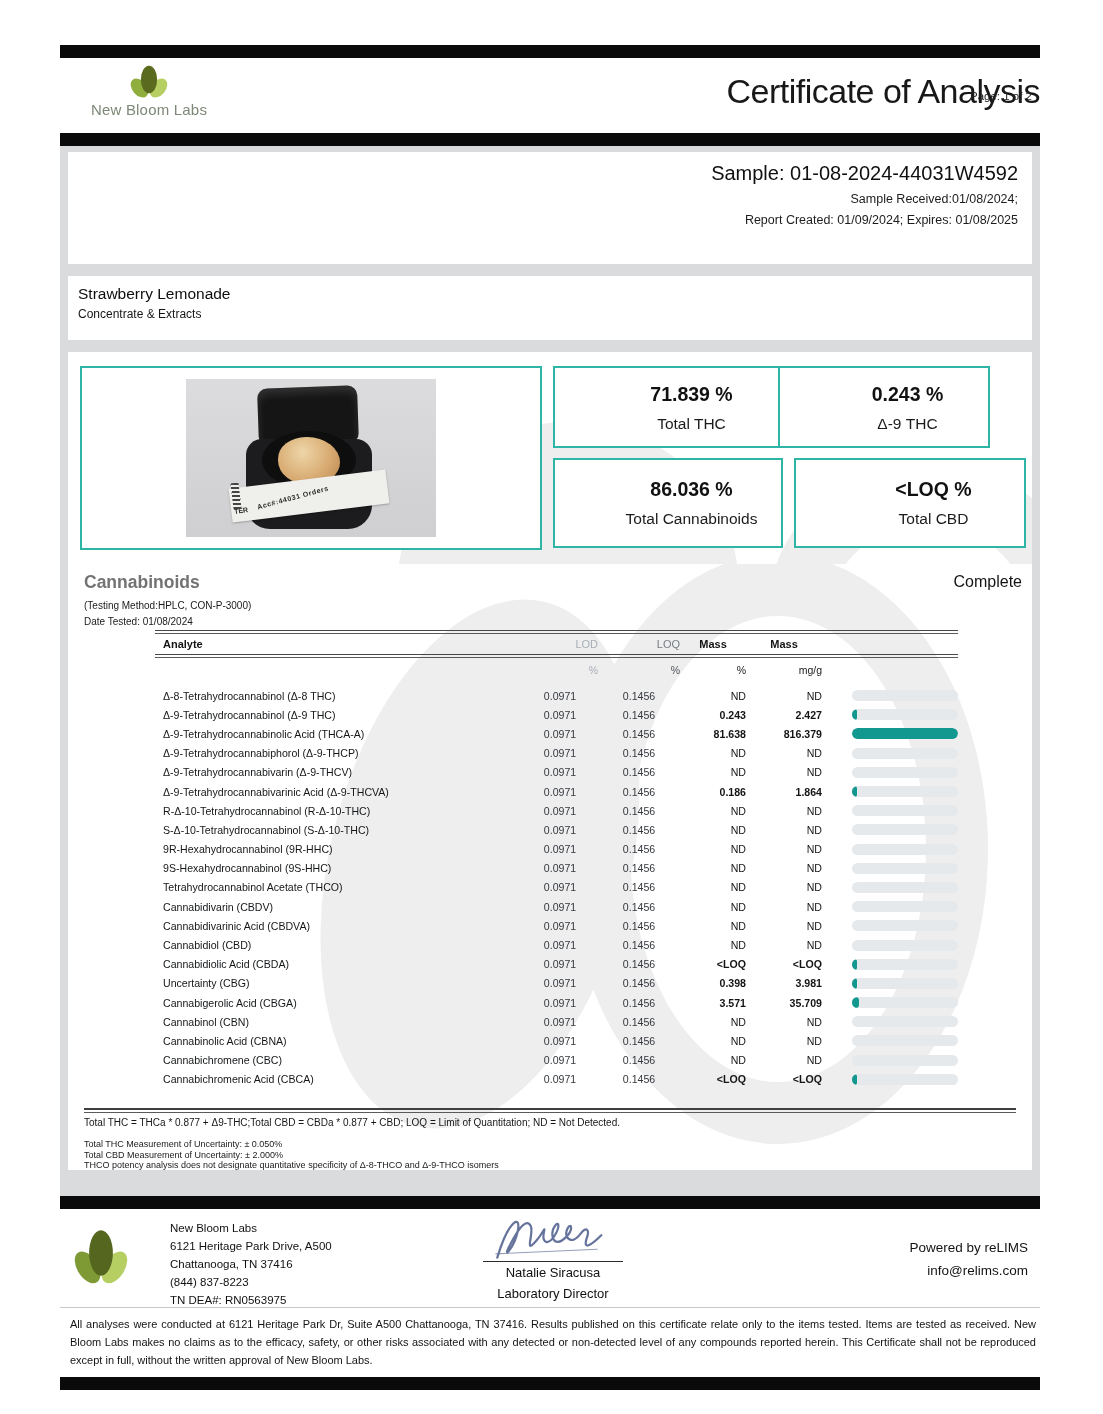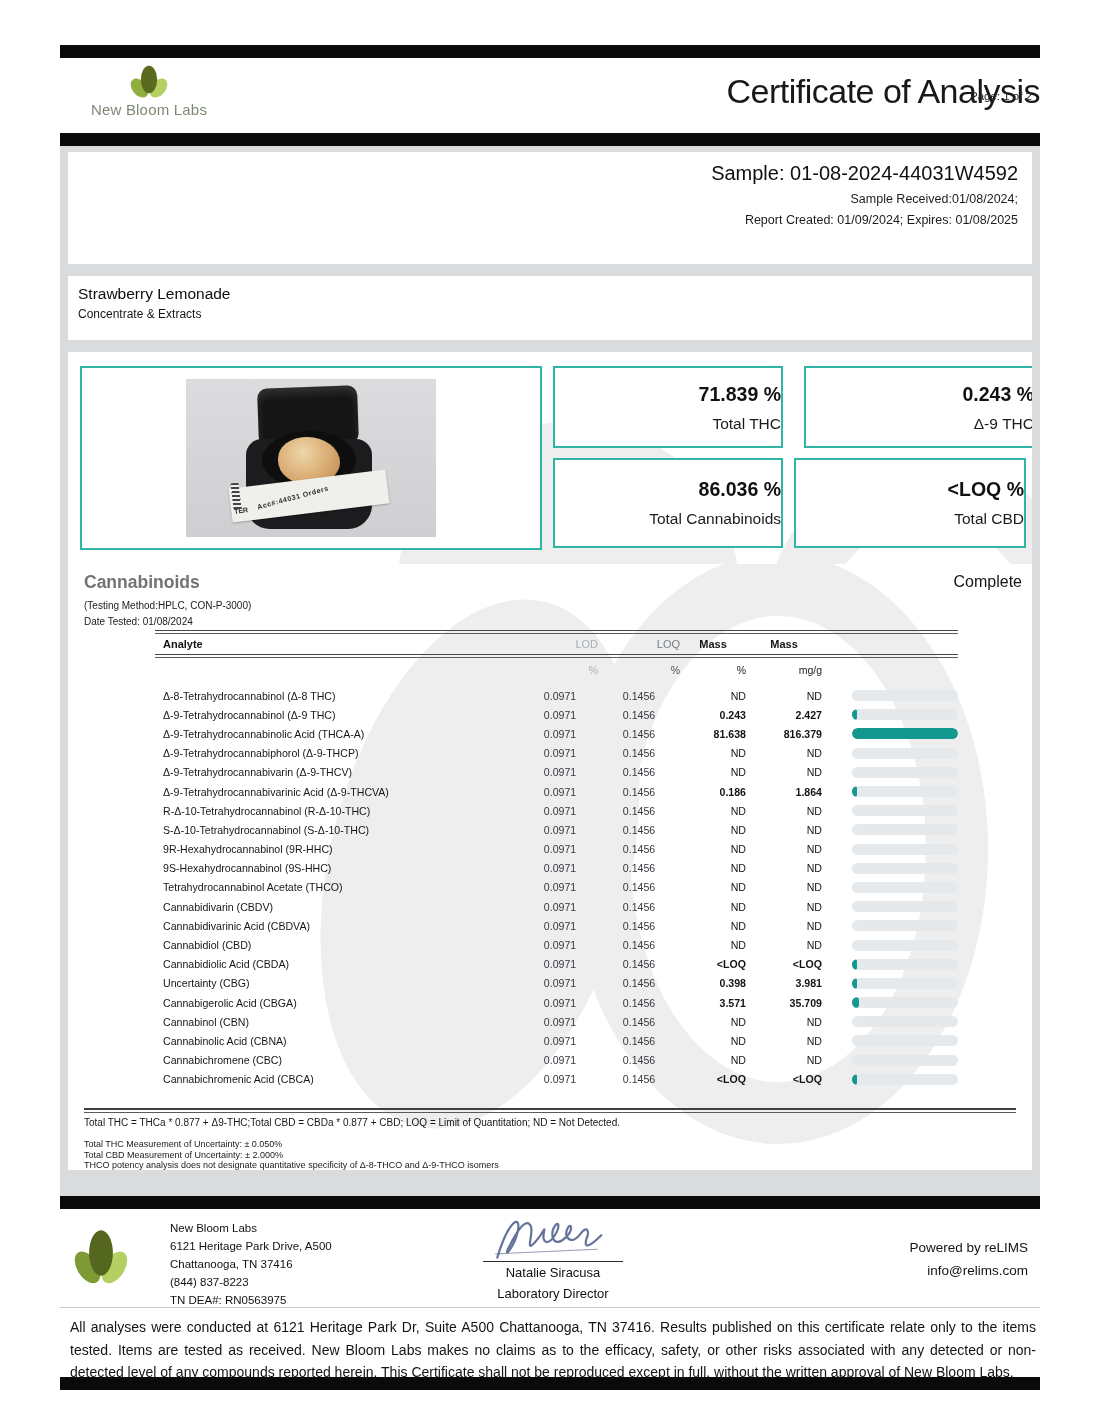--- a/index.html
+++ b/index.html
@@ -38,25 +38,25 @@
   .photo { position:relative; width:250px; height:158px; margin:11px auto 0 auto; background:linear-gradient(180deg,#dcdcde 0%,#cfcfd2 100%); overflow:hidden; }
   .jar-cap { position:absolute; left:72px; top:8px; width:100px; height:58px; background:#151515; border-radius:10px; transform:rotate(-2deg); box-shadow:inset 0 6px 8px rgba(255,255,255,.12); }
   .jar-body { position:absolute; left:60px; top:60px; width:126px; height:90px; background:#1c1c1e; border-radius:16px 16px 24px 24px; }
   .jar-opening { position:absolute; left:76px; top:52px; width:94px; height:58px; background:#0e0e0e; border-radius:50%; }
   .jar-wax { position:absolute; left:92px; top:58px; width:62px; height:48px; border-radius:46% 54% 48% 52%; background:radial-gradient(circle at 40% 32%, #eed6a8 0%, #d8ab72 55%, #b9854d 100%); }
   .jar-label { position:absolute; left:44px; top:100px; width:158px; height:34px; background:#efefec; transform:rotate(-7deg); overflow:hidden; box-shadow:0 1px 2px rgba(0,0,0,.25); }
   .jar-label span { position:absolute; left:26px; top:13px; font-size:7px; font-weight:bold; color:#2a2a2a; letter-spacing:.6px; transform:rotate(-8deg); white-space:nowrap; }
   .jar-label-frag { position:absolute; left:48px; top:128px; font-size:7px; font-weight:bold; color:#2a2a2a; transform:rotate(-8deg); z-index:2; }
   .jar-barcode { position:absolute; left:46px; top:104px; width:8px; height:26px; transform:rotate(-7deg); background:repeating-linear-gradient(180deg,#444 0 2px,#efefec 2px 4px); }
 
-  .sum-box { position:absolute; border:2px solid #2eb5a5; background:#fff; text-align:right; z-index:1;padding-left:47px; }
+  .sum-box { position:absolute; border:2px solid #2eb5a5; background:#fff; text-align:center; z-index:1;padding-left:47px; }
   .sum-val { font-size:19.5px; font-weight:bold; color:#111; margin-top:15px; }
   .sum-lab { font-size:15.5px; color:#1b1b1b; margin-top:9px; }
   .sb1 { left:485px; top:14px;  width:230px; height:82px; }
-  .sb2 { left:736px; top:14px;  width:232px; height:82px; }
+  .sb2 { left:710px; top:14px;  width:212px; height:82px; }
   .sb3 { left:485px; top:106px; width:230px; height:90px; }
   .sb4 { left:726px; top:106px; width:232px; height:90px; }
   .sb3 .sum-val, .sb4 .sum-val { margin-top:18px; }
 
   .cann-card { left:8px; top:418px; width:964px; height:606px; overflow:hidden; }
   .cann-inner { position:relative; z-index:1; }
   .cann-title { position:absolute; left:16px; top:8px; font-size:17.5px; font-weight:bold; color:#737373; }
   .cann-status { position:absolute; right:10px; top:9px; font-size:16px; color:#141414; }
   .cann-method { position:absolute; left:16px; top:36px; font-size:10px; color:#1a1a1a; }
   .cann-date { position:absolute; left:16px; top:52px; font-size:10px; color:#1a1a1a; }
@@ -93,21 +93,21 @@
   .f-logo { position:absolute; left:10px; top:14px; }
   .f-address { position:absolute; left:110px; top:10px; font-size:11.5px; color:#111; line-height:1.57; }
   .f-sign { position:absolute; left:408px; top:2px; width:170px; text-align:center; }
   .f-sign svg { display:block; margin:0 auto; }
   .f-sign-line { width:140px; border-bottom:1.6px solid #2c2c2c; margin:-6px auto 0 auto; }
   .f-sign-name { font-size:13px; color:#101010; margin-top:3px; }
   .f-sign-title { font-size:13px; color:#101010; margin-top:6px; }
   .f-right { position:absolute; right:12px; top:28px; text-align:right; font-size:13.5px; color:#141414; line-height:1.7; }
 
   .divider { position:absolute; left:60px; top:1307px; width:980px; border-top:1px solid #c9c9c9; }
-  .disclaimer { position:absolute; left:70px; top:1316px; width:966px; font-size:14px; color:#141414; line-height:1.62; text-align:justify; }
+  .disclaimer { position:absolute; left:70px; top:1316px; width:966px; font-size:11px; color:#141414; line-height:1.62; text-align:justify; }
 </style>
 </head>
 <body>
 
 <div class="page">
 
   <div class="black-bar bar1"></div>
 
   <div class="hdr">
     <div class="hdr-logo">

